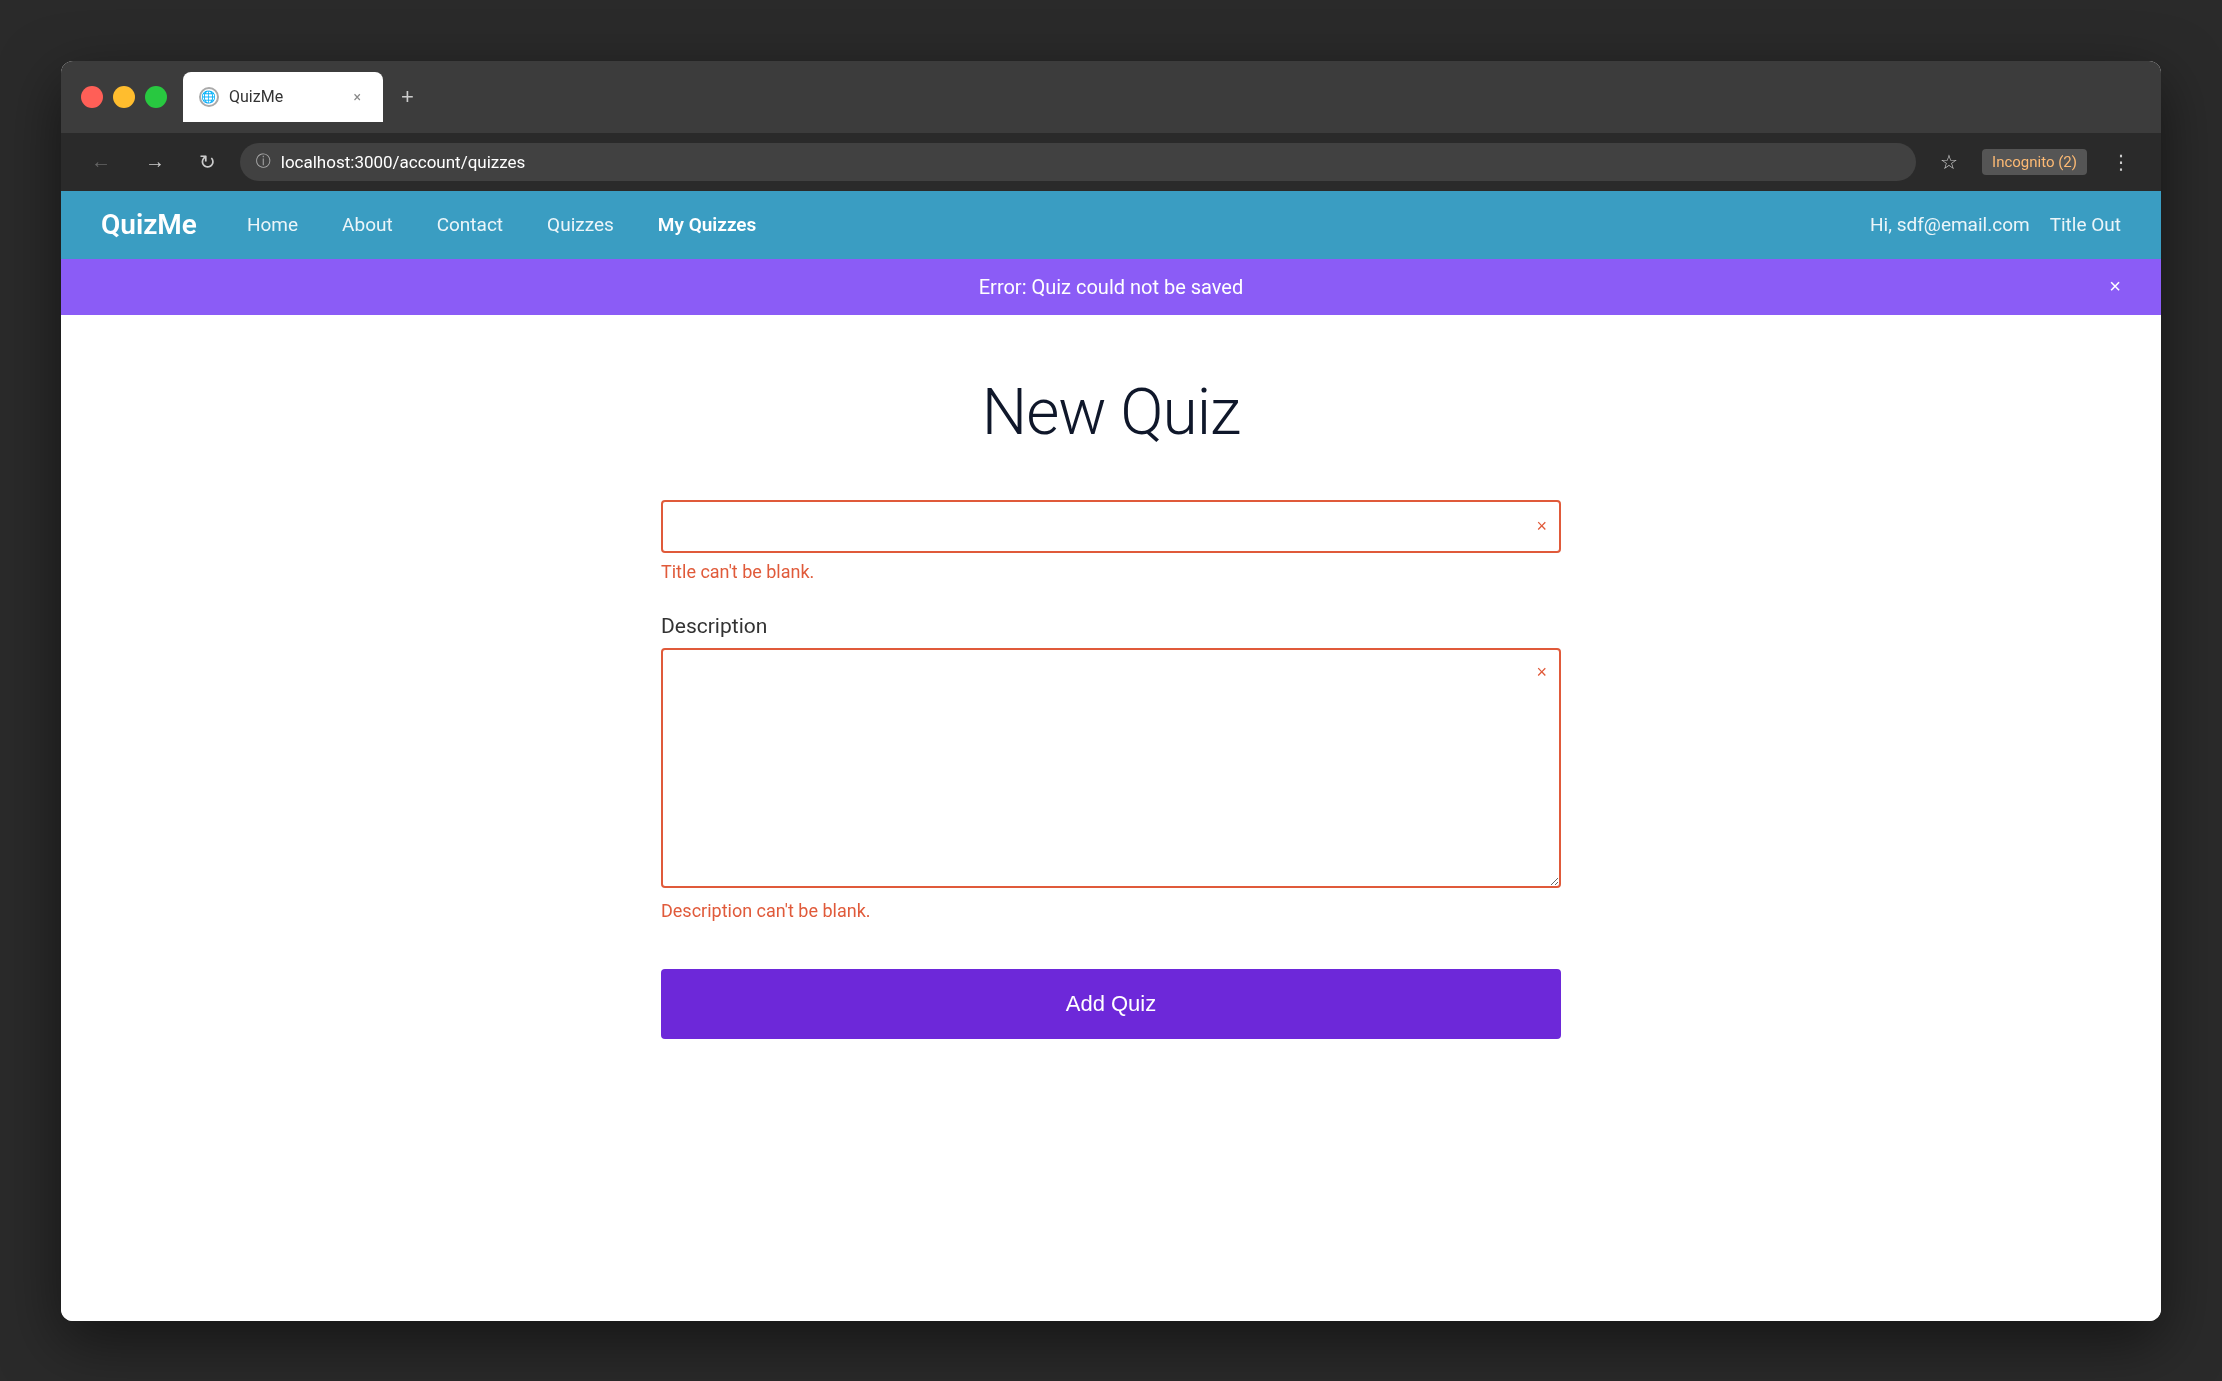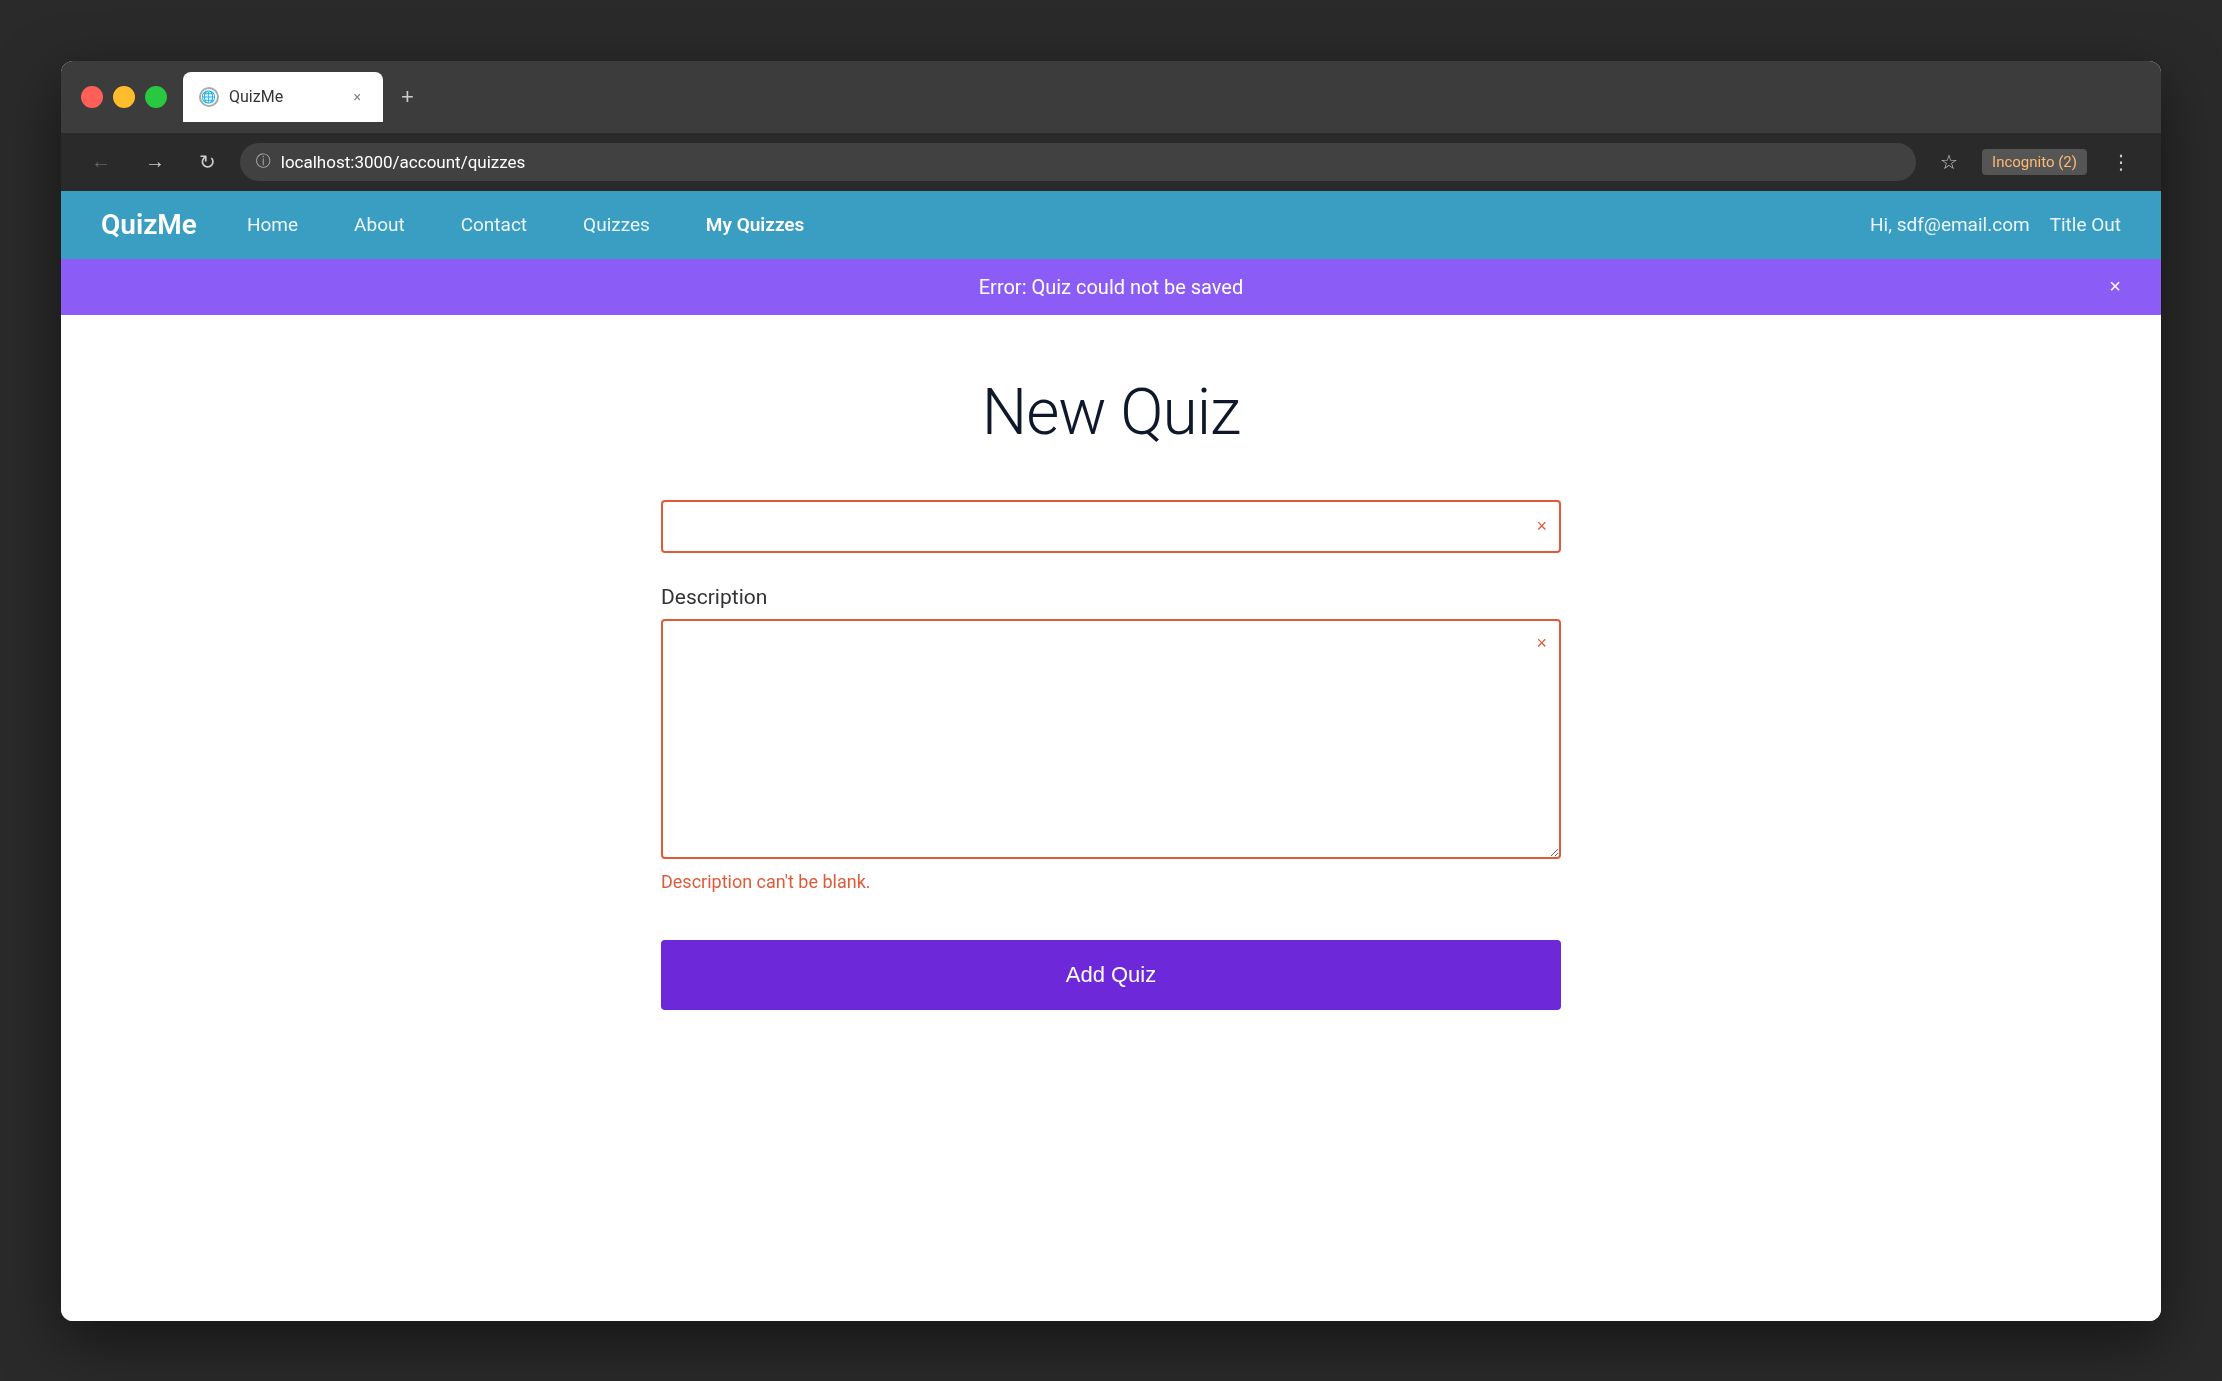--- a/index.html
+++ b/index.html
@@ -202,21 +202,21 @@
 
     .app-brand {
       color: #fff;
       font-size: 28px;
       font-weight: 600;
       margin-right: 50px;
     }
 
     .nav-links {
       display: flex;
-      gap: 56px;
+      gap: 44px;
       flex: 1;
     }
 
     .nav-link {
       color: rgba(255,255,255,0.9);
       text-decoration: none;
       font-size: 19px;
     }
 
     .nav-link.active {
@@ -432,20 +432,21 @@
     <div class="main-content">
       <h1 class="page-title">New Quiz</h1>
 
       <div class="form-container">
         
         <div class="form-group">
           <div class="input-wrapper">
             <input type="text" class="form-input" value="" style="">
             <button class="input-clear">×</button>
           </div>
+          <div class="field-error">Title can't be blank.</div>
         </div>
 
         
         <div class="form-group">
           <label class="form-label">Description</label>
           <div class="textarea-wrapper">
             <textarea class="form-textarea" style=""></textarea>
             <button class="textarea-clear">×</button>
           </div>
           <div class="field-error">Description can't be blank.</div>

